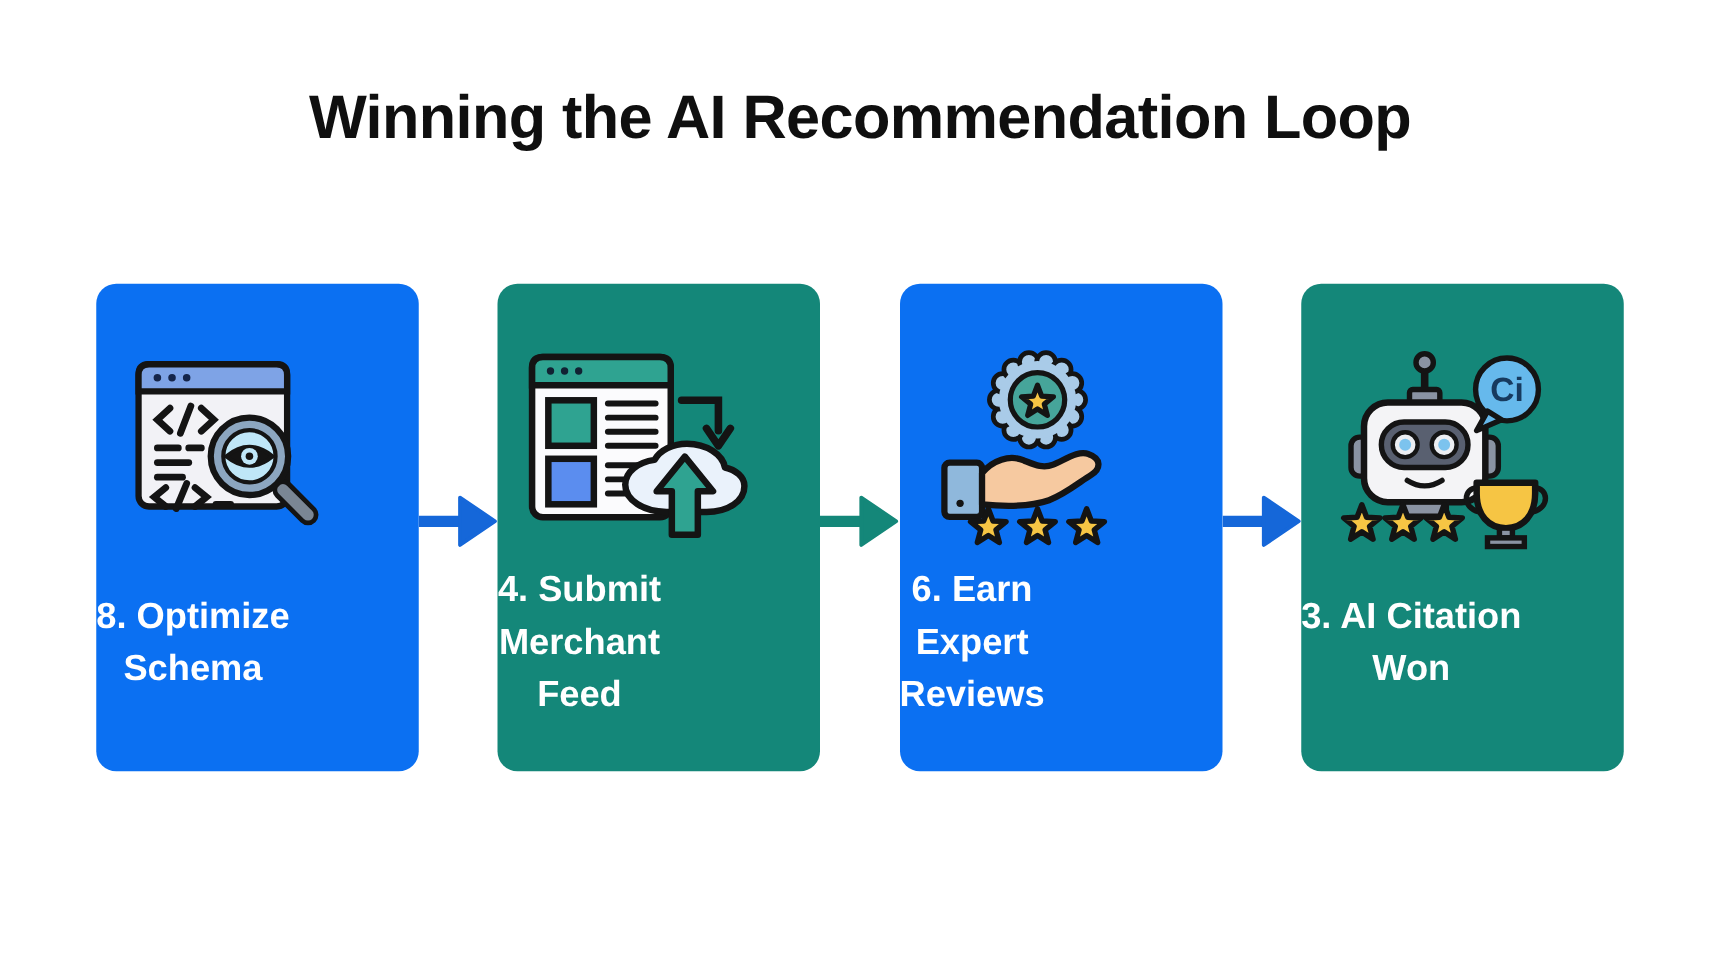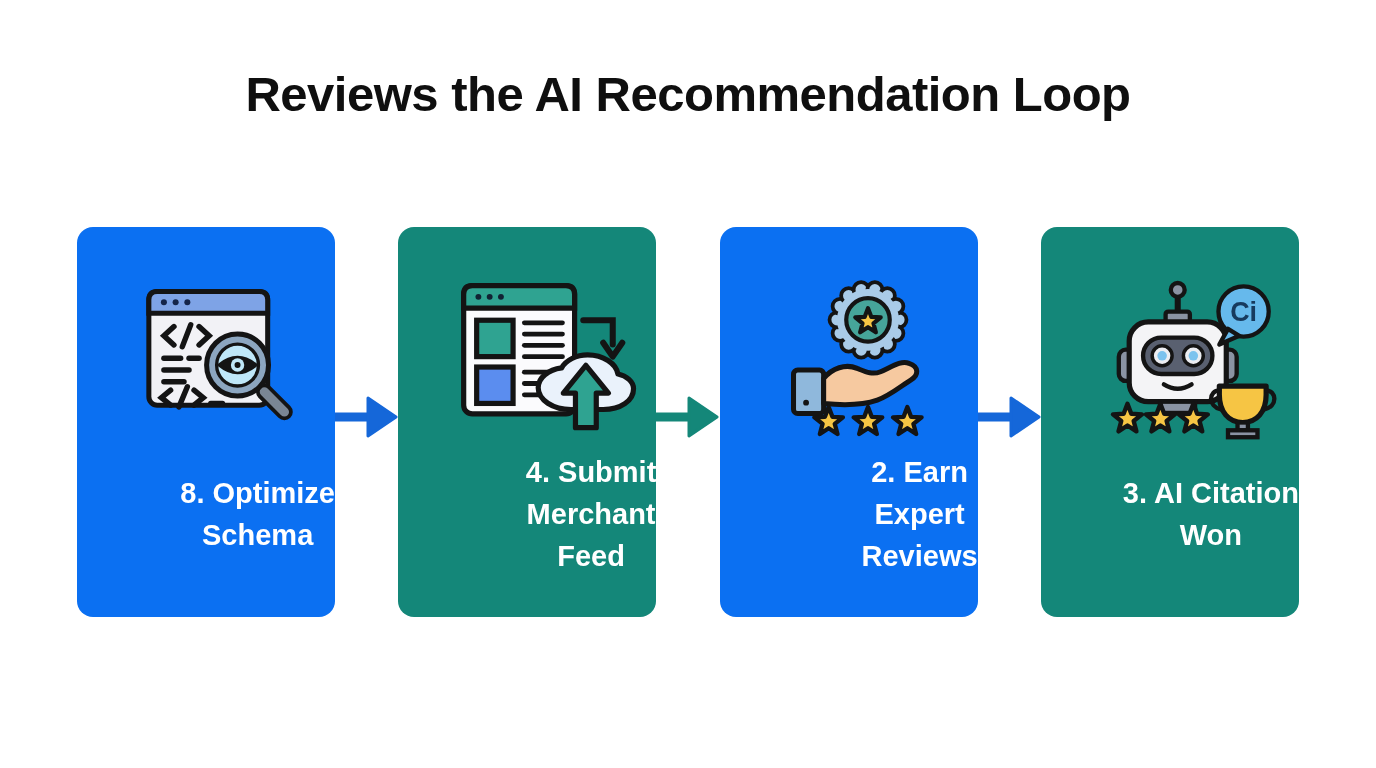--- a/index.html
+++ b/index.html
@@ -18,41 +18,41 @@
     letter-spacing: -0.5px;
   }
 
   .flow {
     position: absolute; top: 227px; left: 77px; width: 1222px;
     display: flex; justify-content: space-between; align-items: flex-start;
   }
 
   .card {
     width: 258px; height: 390px; border-radius: 16px;
-    display: flex; flex-direction: column; align-items: flex-end;
+    display: flex; flex-direction: column; align-items: flex-start;
   }
   .icon-wrap {
     margin-top: 40px; height: 180px; width: 220px;
     display: flex; align-items: center; justify-content: center;
   }
   .label {
     flex: 1; display: flex; align-items: center; justify-content: center;
     padding-bottom: 36px;
     color: #ffffff; font-size: 29px; font-weight: bold;
     line-height: 1.45; text-align: center; white-space: pre-line;
   }
 
   .arrow { margin-top: 166px; display: flex; }
 </style>
 </head>
 <body>
 
 <div class="canvas">
 
-  <div class="title">Reviews the AI Recommendation Loop</div>
+  <div class="title">Winning the AI Recommendation Loop</div>
 
   <div class="flow">
 
     <div class="card" style="background: rgb(11, 112, 242);">
       <div class="icon-wrap">
         <svg viewBox="0 0 210 190" width="176" height="159" aria-hidden="true">
           <g stroke="#141414" stroke-linecap="round">
             <rect x="14" y="16" width="142" height="136" rx="10" fill="#f2f2f6" stroke-width="6"></rect>
             <path d="M14 26 Q14 16 24 16 H146 Q156 16 156 26 V42 H14 Z" fill="#7ea3e6" stroke-width="6"></path>
             <g fill="#15254a" stroke="none">
@@ -165,21 +165,21 @@
             <circle cx="31" cy="149" r="3.5" fill="#141414" stroke="none"></circle>
             <path d="M52 120 C62 108 78 102 92 108 C102 112 110 116 120 112 C132 107 144 98 154 102 C166 106 166 116 156 122 C146 128 132 140 116 146 C96 153 72 152 52 150 Z" fill="#f6c9a0" stroke-width="6" stroke-linejoin="round"></path>
             <g fill="#f6c544" stroke-width="4.6" stroke-linejoin="round">
               <use href="#star3" transform="translate(58,172) scale(1.12)"></use>
               <use href="#star3" transform="translate(105,172) scale(1.12)"></use>
               <use href="#star3" transform="translate(152,172) scale(1.12)"></use>
             </g>
           </g>
         </svg>
       </div>
-      <div class="label">2. Earn
+      <div class="label">6. Earn
 Expert
 Reviews</div>
     </div>
 
     <div class="arrow" style="color: rgb(21, 103, 217);">
       <svg viewBox="0 0 63 48" width="63" height="48" aria-hidden="true">
         <line x1="0" y1="24" x2="37" y2="24" stroke="currentColor" stroke-width="9"></line>
         <polygon points="33,5 61,24 33,43" fill="currentColor" stroke="currentColor" stroke-width="3" stroke-linejoin="round"></polygon>
       </svg>
     </div>

